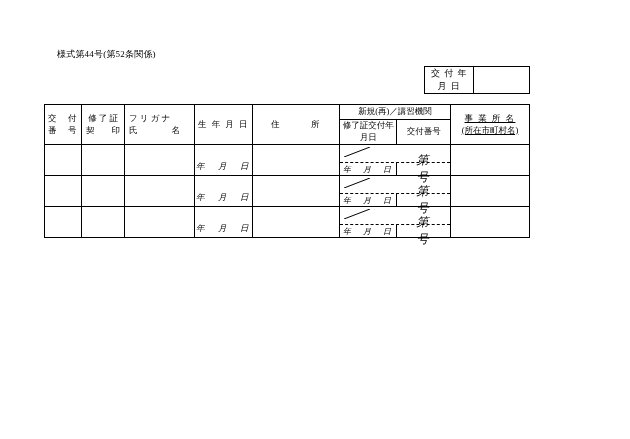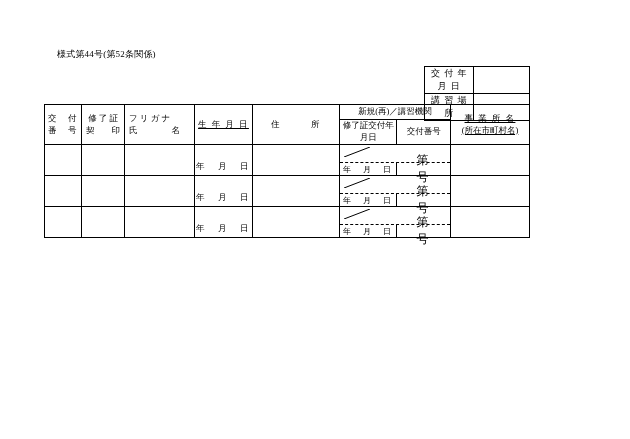--- a/index.html
+++ b/index.html
@@ -69,31 +69,31 @@
     font-size: 8.5px;
     font-weight: normal;
     text-align: center;
     vertical-align: middle;
     padding: 0;
   }
   .hdr-row td { height: 14px; }
   .col-kofu { width: 38px; }
   .col-shuryo { width: 44px; }
   .col-furigana { width: 72px; }
-  .col-birth { width: 62px; text-decoration: underline; }
+  .col-birth { width: 62px; }
   .col-addr { width: 92px; margin-top: 28px; }
   .col-new-a { width: 62px; }
   .col-new-b { width: 58px; }
   .col-office { width: 86px; text-decoration: underline; }
   .spread1 { letter-spacing: 1.5px; }
 
   .hdr-two-line {
     line-height: 1.35;
   }
-  .body-row td { height: 30px; }
+  .body-row td { height: 30px; font-style: italic; }
 
   .birth-cell {
     position: relative;
   }
   .birth-inner {
     position: absolute;
     left: 0; right: 0;
     bottom: 2px;
     font-size: 8.5px;
     letter-spacing: 2.5px;
@@ -163,24 +163,20 @@
 
   <div class="form-no">様式第44号(第52条関係)</div>
 
 
   <table class="meta-table">
     <tbody>
       <tr>
         <td class="meta-label">交 付 年 月 日</td>
         <td class="meta-value"></td>
       </tr>
-      <tr>
-        <td class="meta-label">講 習 場 所</td>
-        <td class="meta-value"></td>
-      </tr>
     </tbody>
   </table>
 
   <table class="main-table">
     <tbody>
 
       <tr class="hdr-row">
         <td class="col-kofu" rowspan="2">
           <div class="hdr-two-line">
             <div class="spread1">交　付</div>

